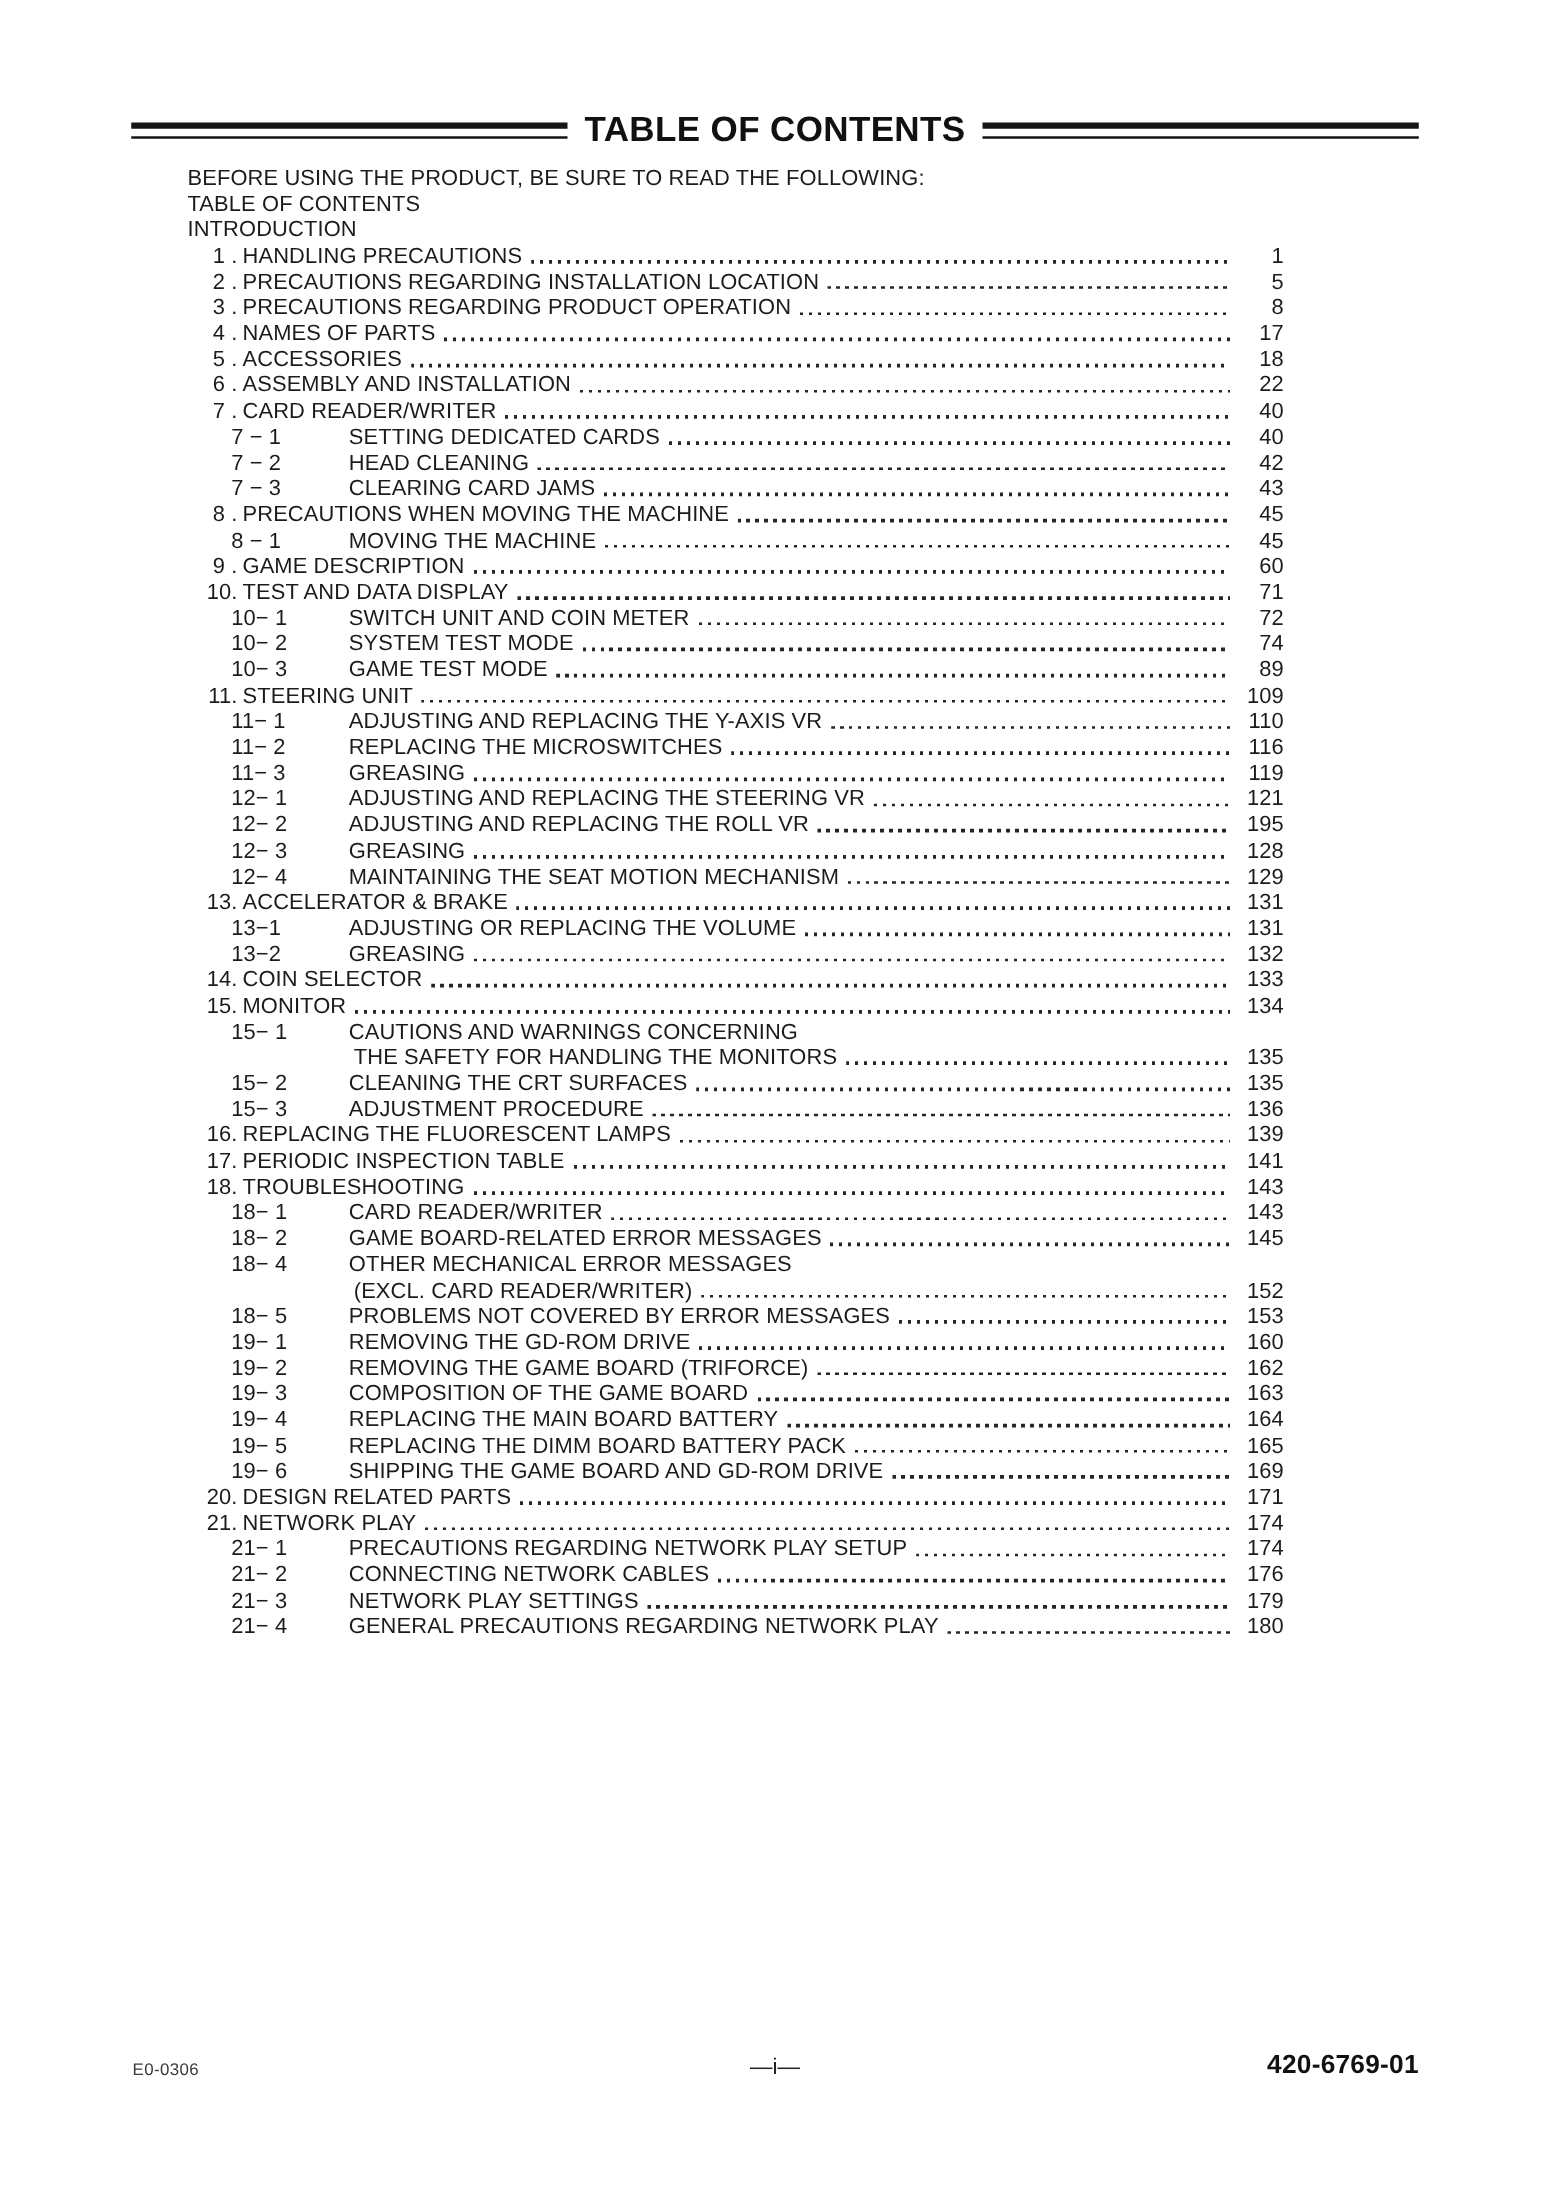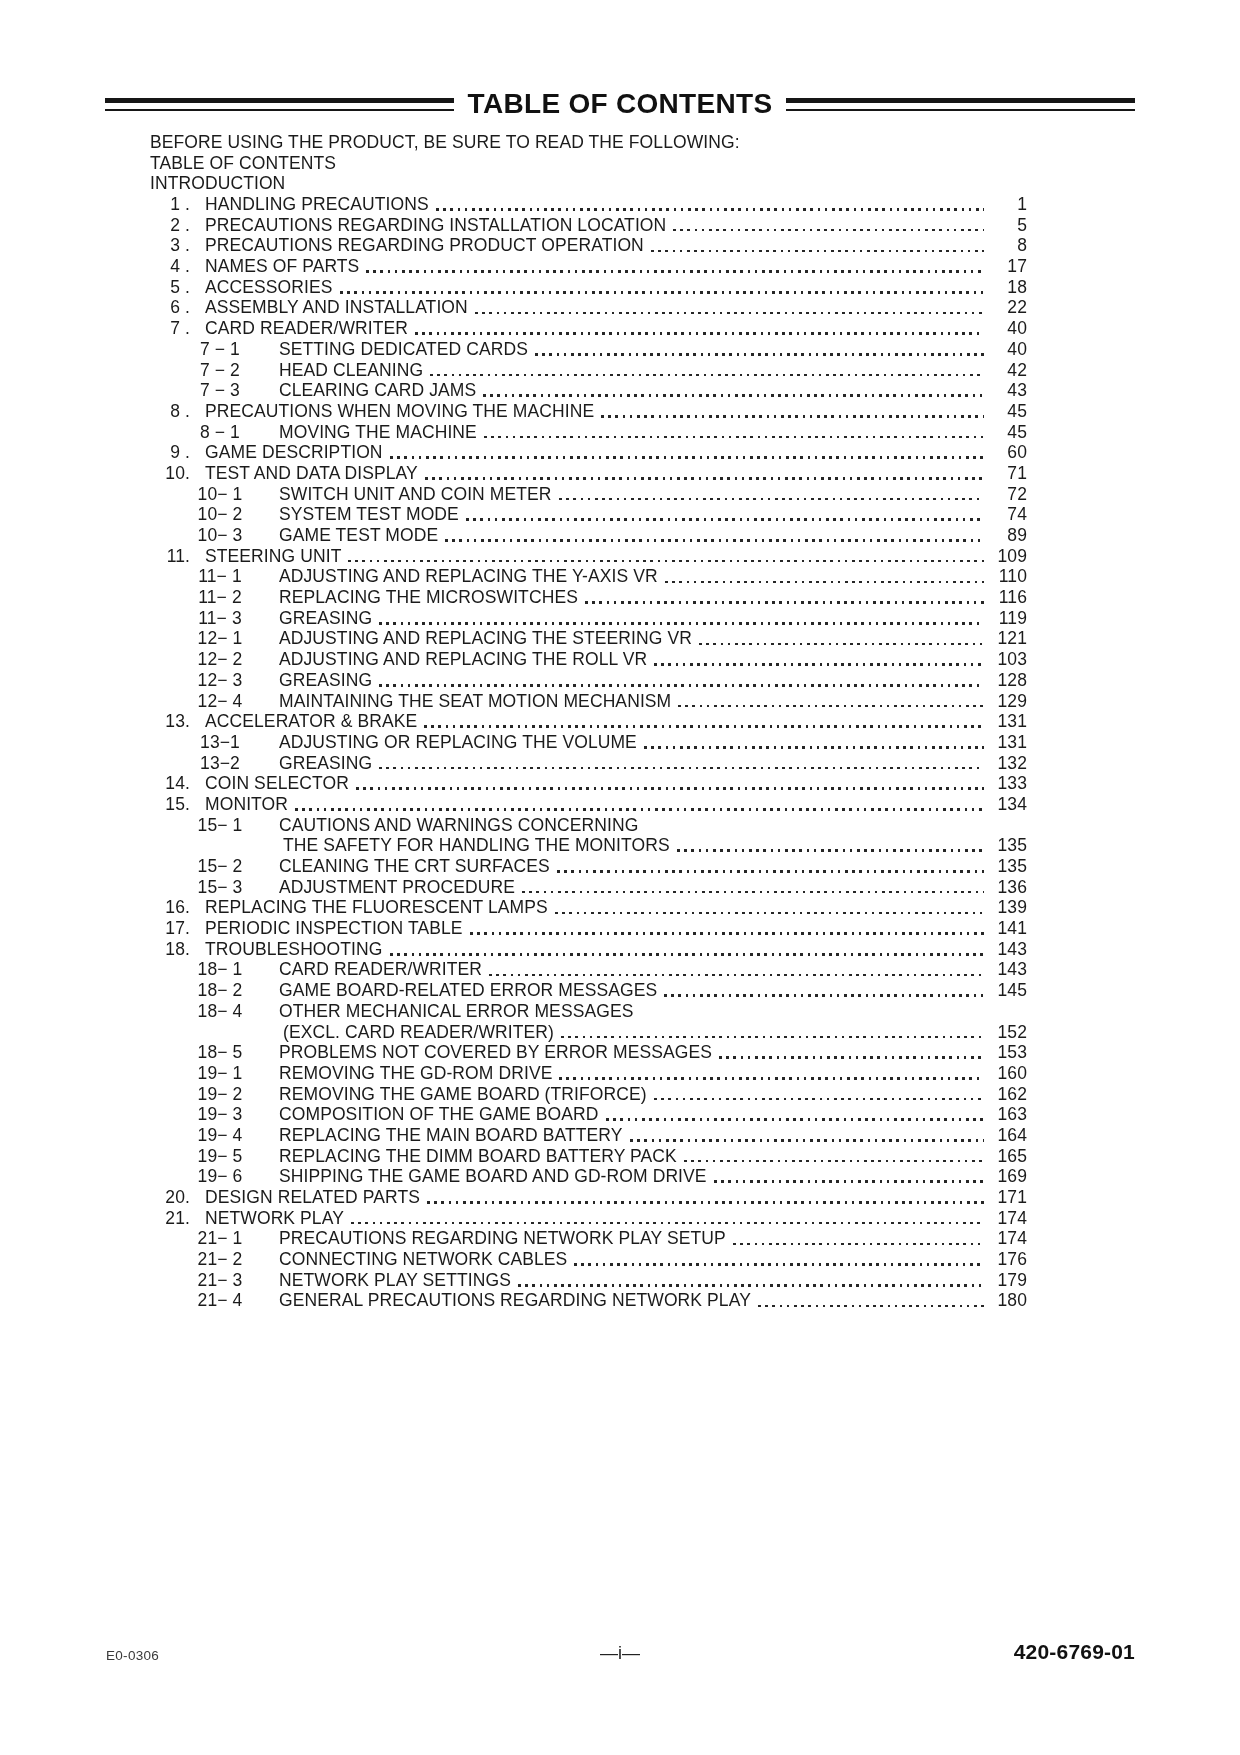--- a/index.html
+++ b/index.html
@@ -32,23 +32,23 @@
     position: absolute; left: 150px; top: 132px; width: 877px;
   }
   .row {
     display: flex; align-items: flex-end;
     height: 20.7px; line-height: 20.7px;
     font-size: 17.5px; white-space: nowrap;
     letter-spacing: 0.1px;
   }
   .row .num   { flex: 0 0 auto; }
   .row.sec .num { width: 42px; text-align: right; padding-right: 2px; }
-  .row.sec .title { margin-left: 13px; }
+  .row.sec .title { margin-left: 2px; }
   .row.sub  { padding-left: 35px; }
-  .row.sub .num { width: 74px; text-align: center; padding-right: 4px; }
+  .row.sub .num { width: 74px; text-align: left; padding-right: 4px; }
   .row.sub .title { margin-left: 20px; }
   .row.cont { padding-left: 113px; }
   .dots {
     flex: 1 1 auto; height: 2.6px;
     margin: 0 7px 4px 7px;
     background-image: repeating-linear-gradient(to right, #262626 0 2.6px, transparent 2.6px 7.2px);
   }
   .page { flex: 0 0 auto; min-width: 36px; text-align: right; }
   
   .footer-left {
@@ -212,21 +212,21 @@
     <div class="row sub">
       <span class="num">12− 1</span>
       <span class="title">ADJUSTING AND REPLACING THE STEERING VR</span>
       <span class="dots"></span>
       <span class="page">121</span>
     </div>
     <div class="row sub">
       <span class="num">12− 2</span>
       <span class="title">ADJUSTING AND REPLACING THE ROLL VR</span>
       <span class="dots"></span>
-      <span class="page">103</span>
+      <span class="page">195</span>
     </div>
     <div class="row sub">
       <span class="num">12− 3</span>
       <span class="title">GREASING</span>
       <span class="dots"></span>
       <span class="page">128</span>
     </div>
     <div class="row sub">
       <span class="num">12− 4</span>
       <span class="title">MAINTAINING THE SEAT MOTION MECHANISM</span>

